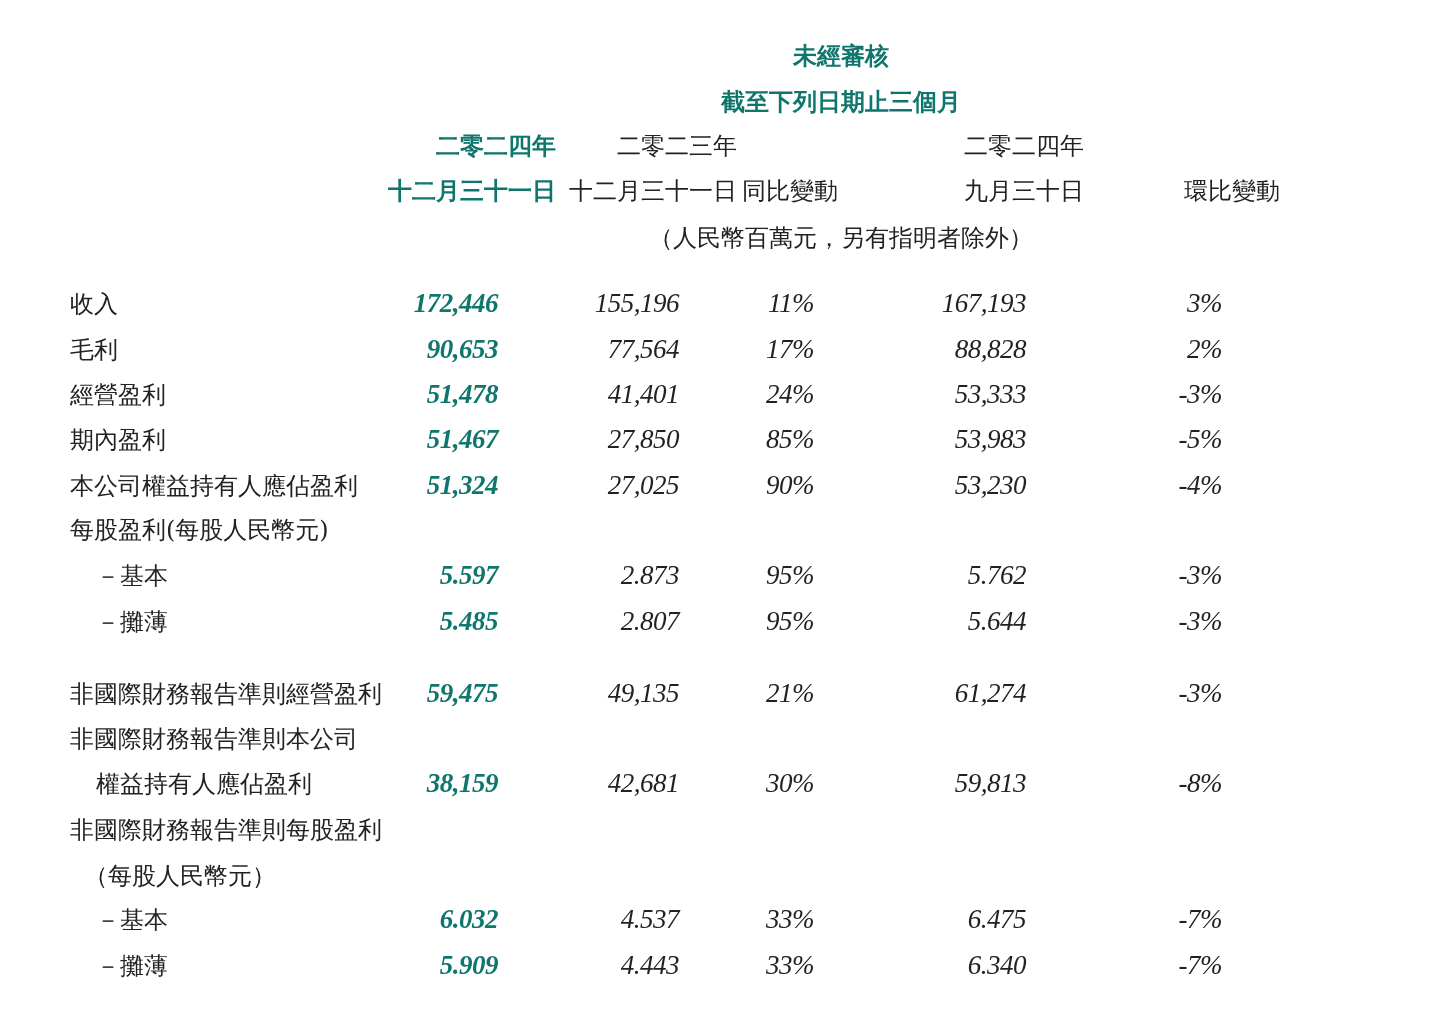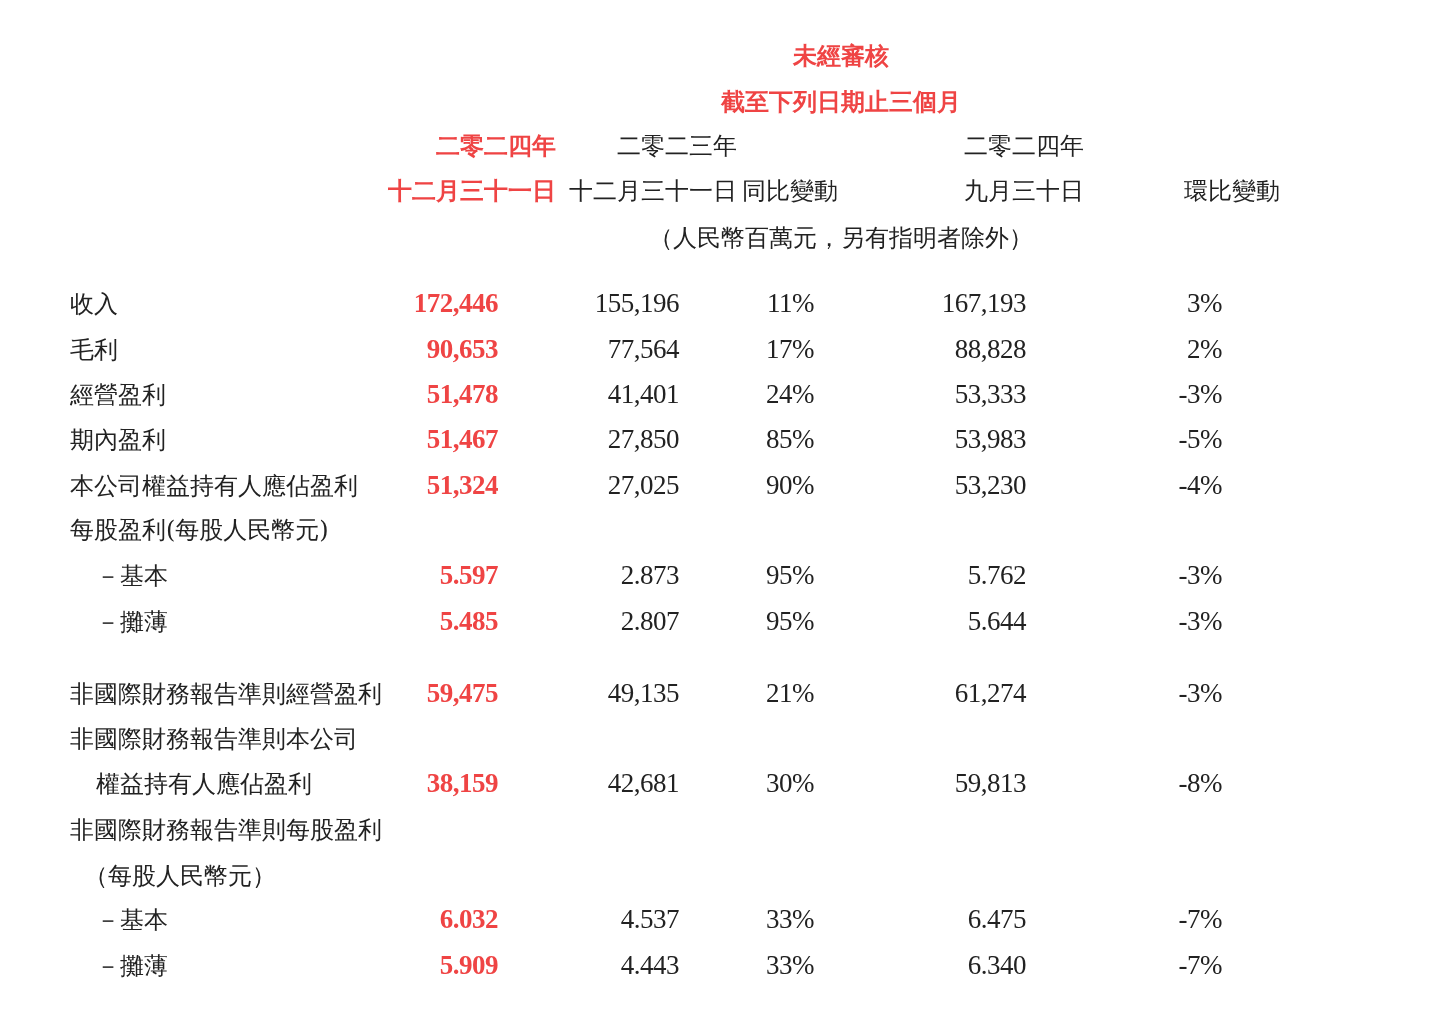--- a/index.html
+++ b/index.html
@@ -4,25 +4,25 @@
 <style>
   html, body { margin: 0; padding: 0; background: #ffffff; }
   body {
     width: 1442px; height: 1036px; position: relative; overflow: hidden;
     font-family: "DejaVu Serif", "Liberation Serif", serif;
     color: #222222;
   }
   .hdr { position: absolute; left: 0; width: 1442px; font-size: 24px; white-space: nowrap; }
   .c { position: absolute; transform: translateX(-50%); text-align: center; }
   .r { position: absolute; text-align: right; }
-  .bold { font-weight: bold; color: #ef4444; }
+  .bold { font-weight: bold; color: #0f766e; }
   .num { font-family: "Liberation Serif", "DejaVu Serif", serif; font-size: 27px; letter-spacing: -0.5px; }
   .lbl { position: absolute; left: 70px; font-size: 24px; white-space: nowrap; }
   .row { position: absolute; left: 0; width: 1384px; height: 40px; }
-  .cell { position: absolute; top: 0; text-align: right; white-space: nowrap; }
+  .cell { position: absolute; top: 0; text-align: right; white-space: nowrap; font-style: italic; }
   .col1 { right: calc(1442px - 556px); }
   .col2 { right: calc(1442px - 737px); }
   .col3 { right: calc(1442px - 872px); }
   .col4 { right: calc(1442px - 1084px); }
   .col5 { right: calc(1442px - 1280px); }
   .indent1 { left: 96px; }
 </style>
 </head>
 <body>
 

